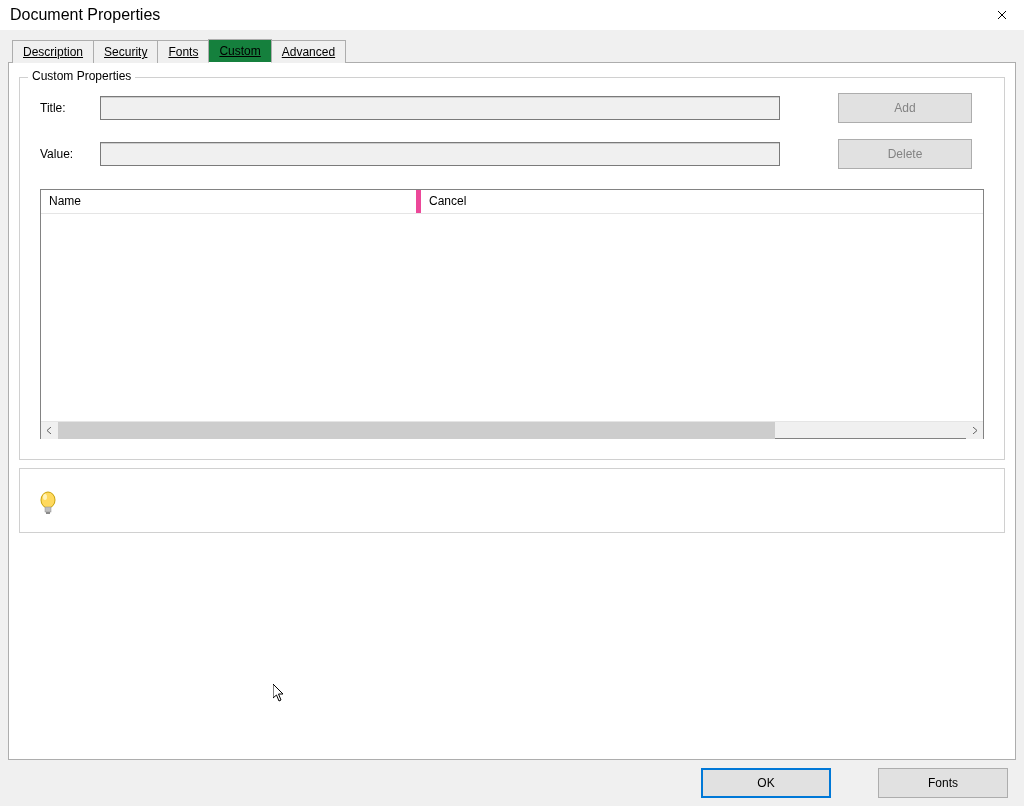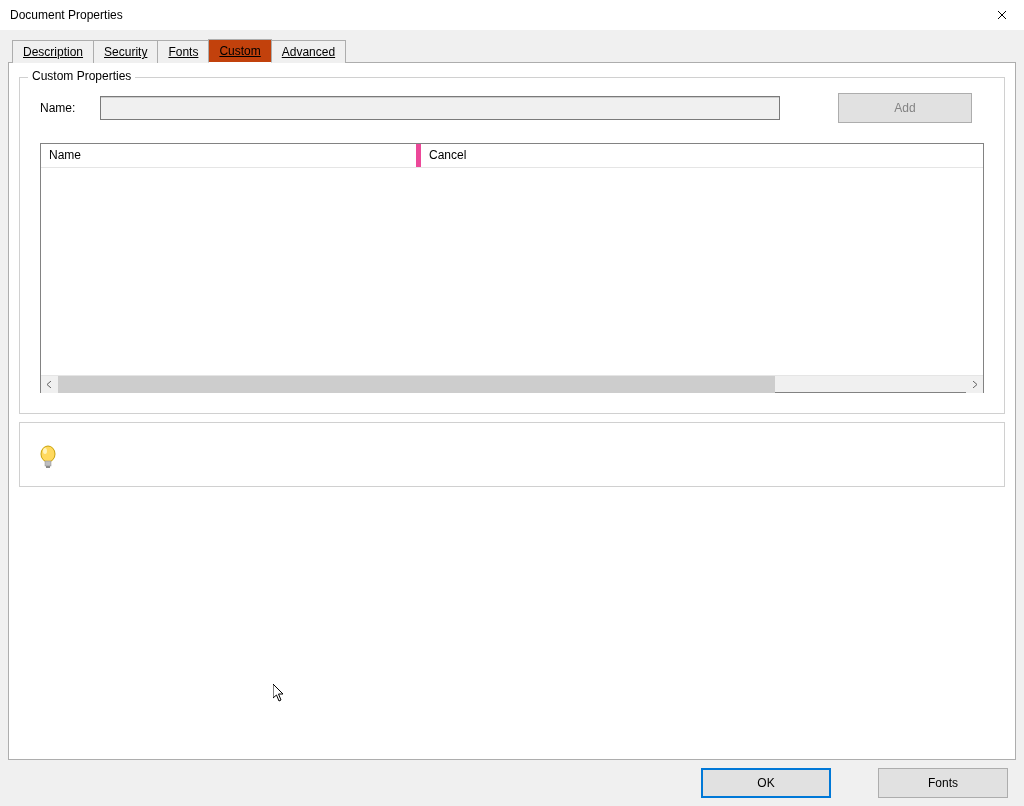--- a/index.html
+++ b/index.html
@@ -1,28 +1,28 @@
 <!DOCTYPE html>
 <html><head>
   <meta charset="utf-8">
   <style>
     * { box-sizing: border-box; font-family: "Segoe UI", Tahoma, sans-serif; font-size: 12px; }
     html, body { margin: 0; padding: 0; width: 1024px; height: 806px; overflow: hidden; background: #fff; }
     .window { width: 1024px; height: 806px; display: flex; flex-direction: column; background: #fff; }
     .titlebar { height: 30px; display: flex; align-items: center; padding-left: 10px; }
-    .titlebar-text { font-size: 12px; color: #000; }
+    .titlebar-text { font-size: 16px; color: #000; }
     .titlebar-spacer { flex: 1; }
     .close-btn { width: 45px; height: 30px; display: flex; align-items: center; justify-content: center; cursor: pointer; }
     .close-btn svg { width: 10px; height: 10px; }
 
     .content-area { flex: 1; padding: 6px 8px 0 8px; display: flex; flex-direction: column; background: #f0f0f0; }
 
     .tabstrip { display: flex; align-items: flex-end; height: 26px; padding-left: 4px; }
     .tab { padding: 4px 10px 4px 10px; border: 1px solid #adadad; border-bottom: none; background: #f0f0f0; color: #000; cursor: pointer; margin-right: -1px; position: relative; top: 1px; text-decoration: underline; }
-    .tab.active { background: #c2410c; z-index: 2; border-bottom: 1px solid #fff; }
+    .tab.active { background: #15803d; z-index: 2; border-bottom: 1px solid #fff; }
 
     .tabpanel { flex: 1; background: #fff; border: 1px solid #adadad; padding: 10px; display: flex; flex-direction: column; gap: 8px; }
 
     .groupbox { border: 1px solid #d0d0d0; padding: 15px 20px 20px 20px; position: relative; margin-top: 4px; }
     .groupbox-legend { position: absolute; top: -9px; left: 8px; background: #fff; padding: 0 4px; font-size: 12px; color: #000; }
 
     .form-row { display: flex; align-items: center; margin-bottom: 16px; }
     .form-label { width: 60px; color: #000; }
     .text-input { flex: 1; max-width: 680px; height: 24px; border: 1px solid #7a7a7a; background: #f0f0f0; padding: 2px 4px; box-shadow: inset 0 1px 0 rgba(0,0,0,0.15); }
     .side-btn { width: 134px; height: 30px; margin-left: 58px; background: #e1e1e1; border: 1px solid #adadad; color: #838383; cursor: pointer; display: flex; align-items: center; justify-content: center; text-align: right; }
@@ -72,25 +72,30 @@
       <div class="tab active">Custom</div>
       <div class="tab">Advanced</div>
     </div>
 
     <div class="tabpanel">
 
       <div class="groupbox">
         <div class="groupbox-legend">Custom Properties</div>
 
         <div class="form-row">
-          <span class="form-label">Name:</span>
+          <span class="form-label">Title:</span>
           <input class="text-input" type="text" value="" style="">
           <button class="side-btn">Add</button>
         </div>
 
+        <div class="form-row">
+          <span class="form-label">Value:</span>
+          <input class="text-input" type="text" value="" style="">
+          <button class="side-btn">Delete</button>
+        </div>
 
         <div class="listview">
           <div class="listview-header">
             <div class="listview-header-cell col-name">Name</div>
             <div class="listview-header-cell col-value">Cancel</div>
           </div>
           <div class="listview-body"></div>
           <div class="hscroll">
             <div class="hscroll-btn">
               <svg width="7" height="7" viewBox="0 0 7 7">

